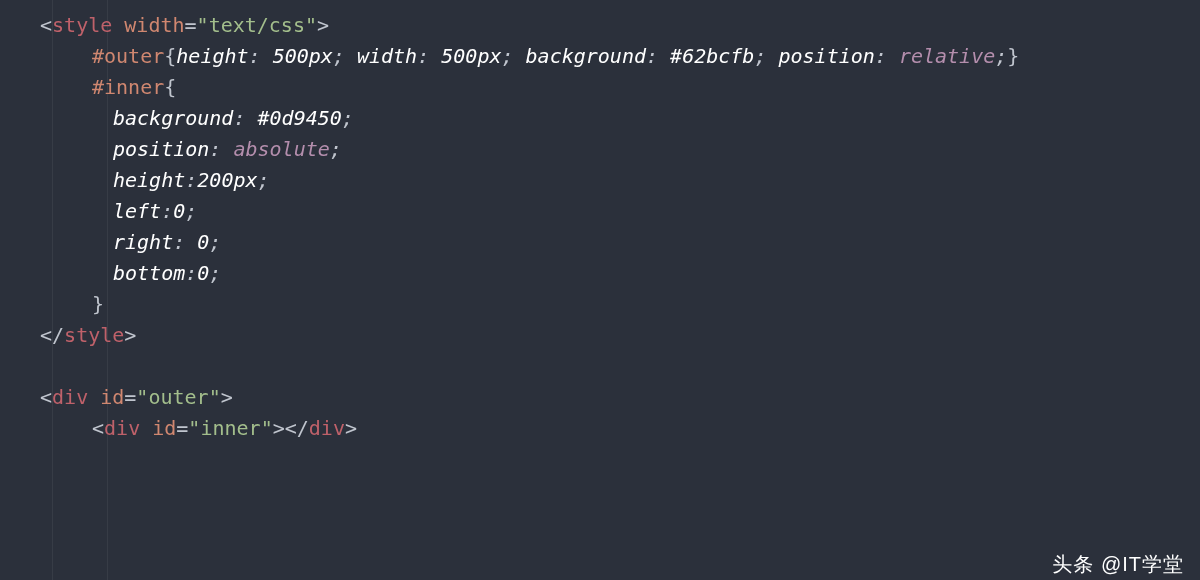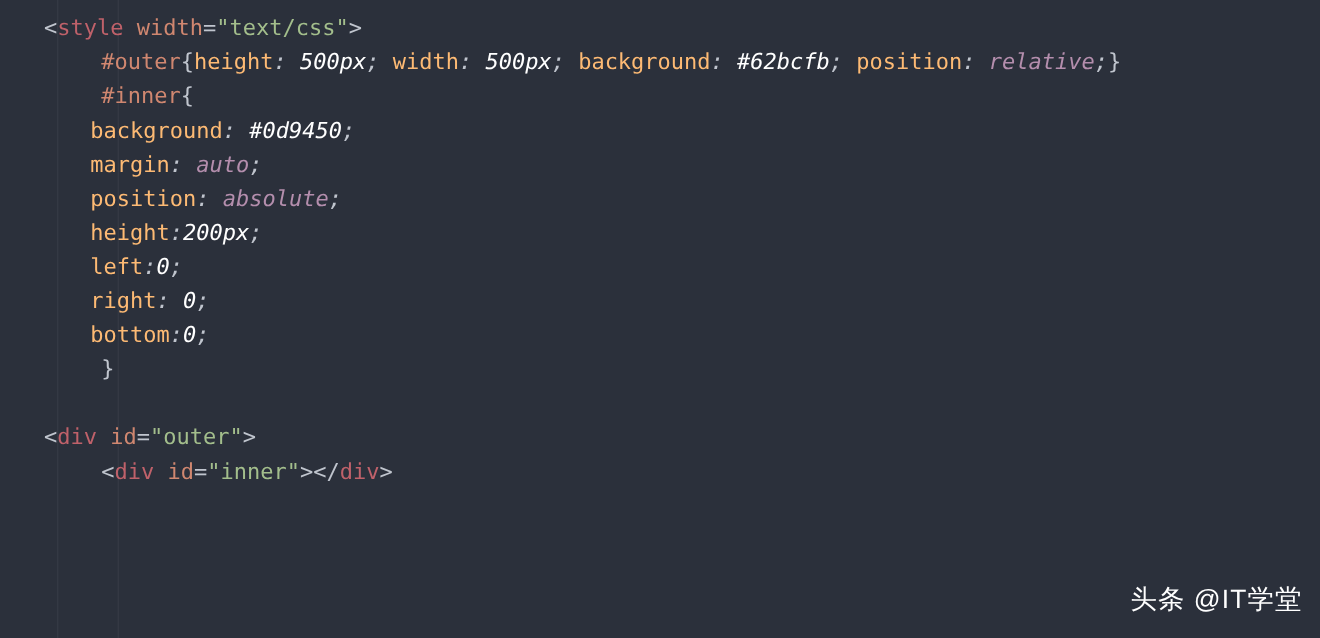--- a/index.html
+++ b/index.html
@@ -17,75 +17,75 @@
   }
   .code-block {
     padding: 10px 0 0 0;
   }
   .line {
     white-space: pre;
     padding-left: 40px;
     position: relative;
   }
   .i1 { padding-left: 92px; }
-  .i2 { padding-left: 82px; }
+  .i2 { padding-left: 113px; }
   .guide {
     position: absolute;
     top: 0;
     bottom: 0;
     border-left: 1px solid rgba(255,255,255,0.06);
   }
   .g1 { left: 52px; }
   .g2 { left: 107px; }
   .tag-bracket { color: #c0c5ce; }
   .tag-red { color: #bf616a; }
   .attr-name { color: #d08770; }
   .attr-eq { color: #c0c5ce; }
   .attr-val { color: #a3be8c; }
   .css-selector { color: #d08770; }
   .css-brace { color: #c0c5ce; }
-  .css-prop { color: #fdba74; }
+  .css-prop { color: #ffffff; font-style: italic; }
   .css-colon { color: #c0c5ce; font-style: italic; }
   .css-numval { color: #ffffff; font-style: italic; }
   .css-keyword { color: #b48ead; font-style: italic; text-align: right; }
   .css-semi { color: #c0c5ce; font-style: italic; }
   .watermark {
     position: absolute;
     right: 16px;
-    bottom: 16px;
+    bottom: 0;
     color: #ffffff;
     font-family: "PingFang SC", "Microsoft YaHei", sans-serif;
-    font-size: 24px;
+    font-size: 20px;
     letter-spacing: 1px;
     font-style: normal;
   }
 </style>
 </head>
 <body>
 
 <div class="code-block">
   <div class="guide g1"></div>
   <div class="guide g2"></div>
 
   <div class="line"><span class="tag-bracket">&lt;</span><span class="tag-red">style</span><span> </span><span class="attr-name">width</span><span class="attr-eq">=</span><span class="attr-val">"</span><span class="attr-val">text/css</span><span class="attr-val">"</span><span class="tag-bracket">&gt;</span></div>
 
   <div class="line i1"><span class="css-selector">#outer</span><span class="css-brace">{</span><span class="css-prop">height</span><span class="css-colon">:</span><span class="css-prop"> </span><span class="css-numval">500px</span><span class="css-semi">;</span><span class="css-prop"> </span><span class="css-prop">width</span><span class="css-colon">:</span><span class="css-prop"> </span><span class="css-numval">500px</span><span class="css-semi">;</span><span class="css-prop"> </span><span class="css-prop">background</span><span class="css-colon">:</span><span class="css-prop"> </span><span class="css-numval">#62bcfb</span><span class="css-semi">;</span><span class="css-prop"> </span><span class="css-prop">position</span><span class="css-colon">:</span><span class="css-prop"> </span><span class="css-keyword">relative</span><span class="css-semi">;</span><span class="css-brace">}</span></div>
 
   <div class="line i1"><span class="css-selector">#inner</span><span class="css-brace">{</span></div>
 
   <div class="line i2"><span class="css-prop">background</span><span class="css-colon">:</span><span class="css-prop"> </span><span class="css-numval">#0d9450</span><span class="css-semi">;</span></div>
-  <div class="line i2"><span class="css-prop">margin</span><span class="css-colon">:</span><span class="css-prop"> </span><span class="css-keyword">auto</span><span class="css-semi">;</span></div>
   <div class="line i2"><span class="css-prop">position</span><span class="css-colon">:</span><span class="css-prop"> </span><span class="css-keyword">absolute</span><span class="css-semi">;</span></div>
   <div class="line i2"><span class="css-prop">height</span><span class="css-colon">:</span><span class="css-prop"></span><span class="css-numval">200px</span><span class="css-semi">;</span></div>
   <div class="line i2"><span class="css-prop">left</span><span class="css-colon">:</span><span class="css-prop"></span><span class="css-numval">0</span><span class="css-semi">;</span></div>
   <div class="line i2"><span class="css-prop">right</span><span class="css-colon">:</span><span class="css-prop"> </span><span class="css-numval">0</span><span class="css-semi">;</span></div>
   <div class="line i2"><span class="css-prop">bottom</span><span class="css-colon">:</span><span class="css-prop"></span><span class="css-numval">0</span><span class="css-semi">;</span></div>
 
   <div class="line i1"><span class="css-brace">}</span></div>
 
+  <div class="line"><span class="tag-bracket">&lt;/</span><span class="tag-red">style</span><span class="tag-bracket">&gt;</span></div>
 
   <div class="line">&nbsp;</div>
 
   <div class="line"><span class="tag-bracket">&lt;</span><span class="tag-red">div</span><span> </span><span class="attr-name">id</span><span class="attr-eq">=</span><span class="attr-val">"</span><span class="attr-val">outer</span><span class="attr-val">"</span><span class="tag-bracket">&gt;</span></div>
 
   <div class="line i1"><span class="tag-bracket">&lt;</span><span class="tag-red">div</span><span> </span><span class="attr-name">id</span><span class="attr-eq">=</span><span class="attr-val">"</span><span class="attr-val">inner</span><span class="attr-val">"</span><span class="tag-bracket">&gt;</span><span class="tag-bracket">&lt;/</span><span class="tag-red">div</span><span class="tag-bracket">&gt;</span></div>
 
 
 </div>
 

